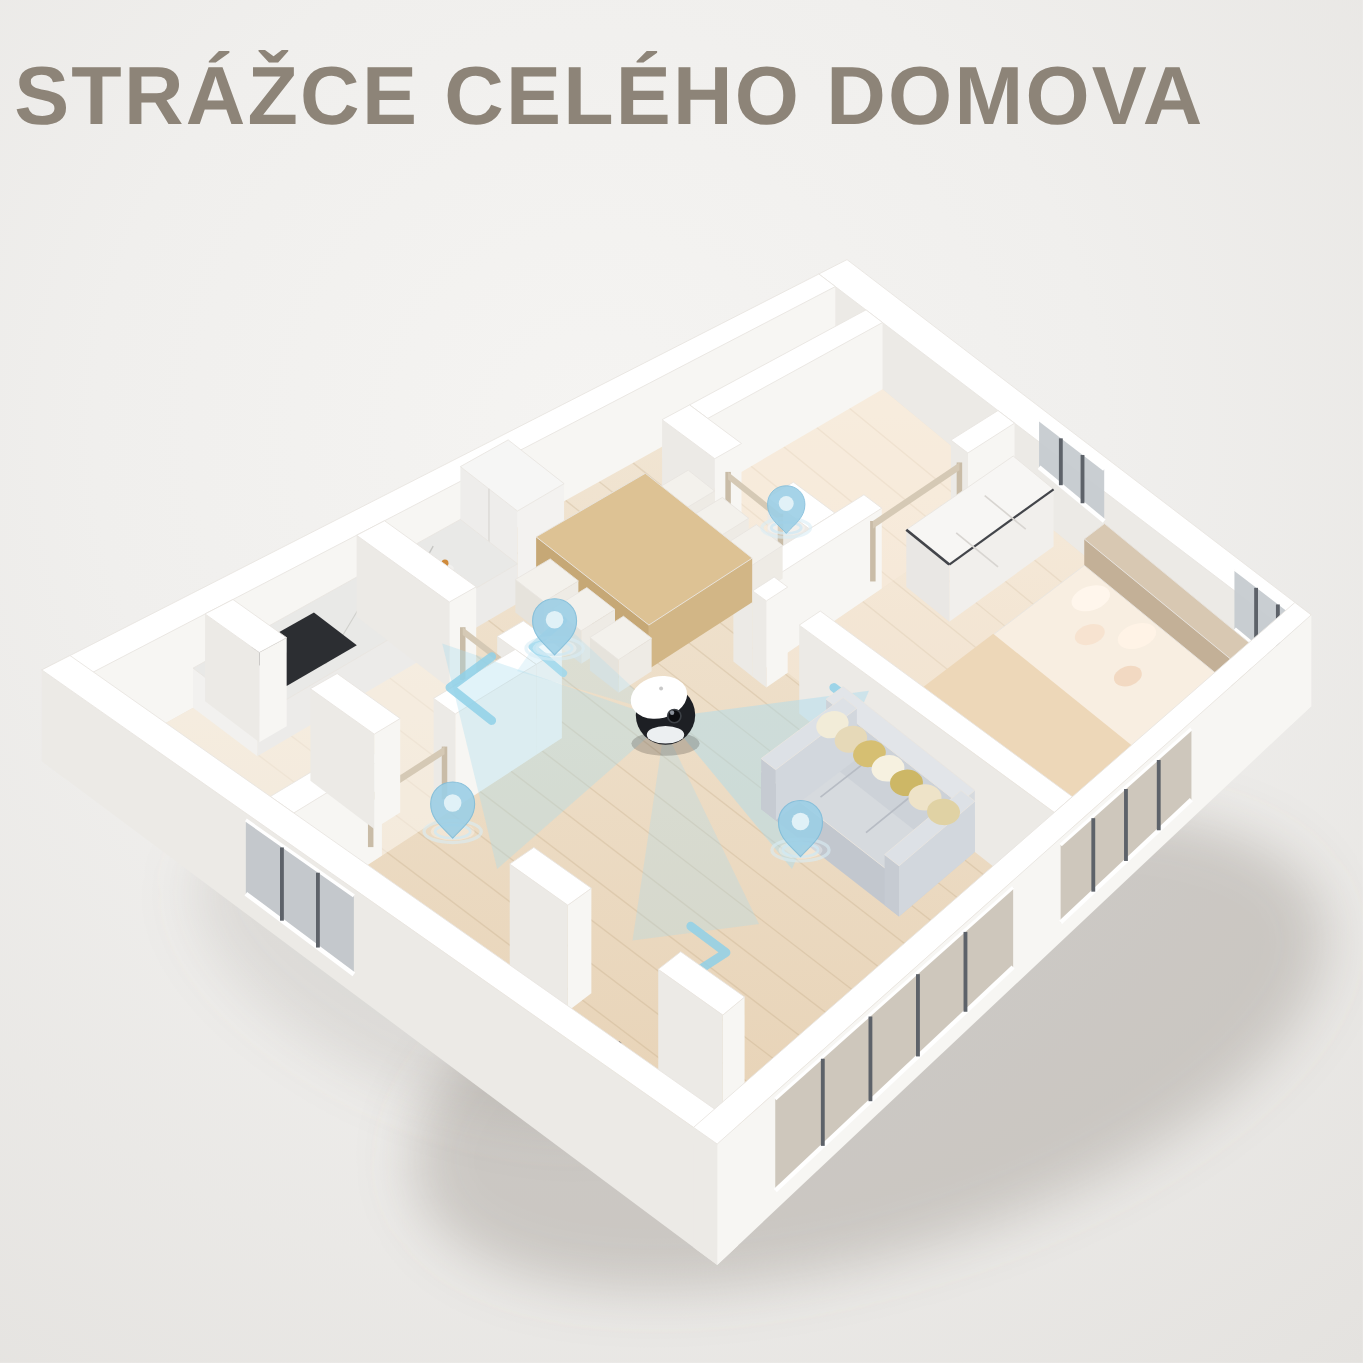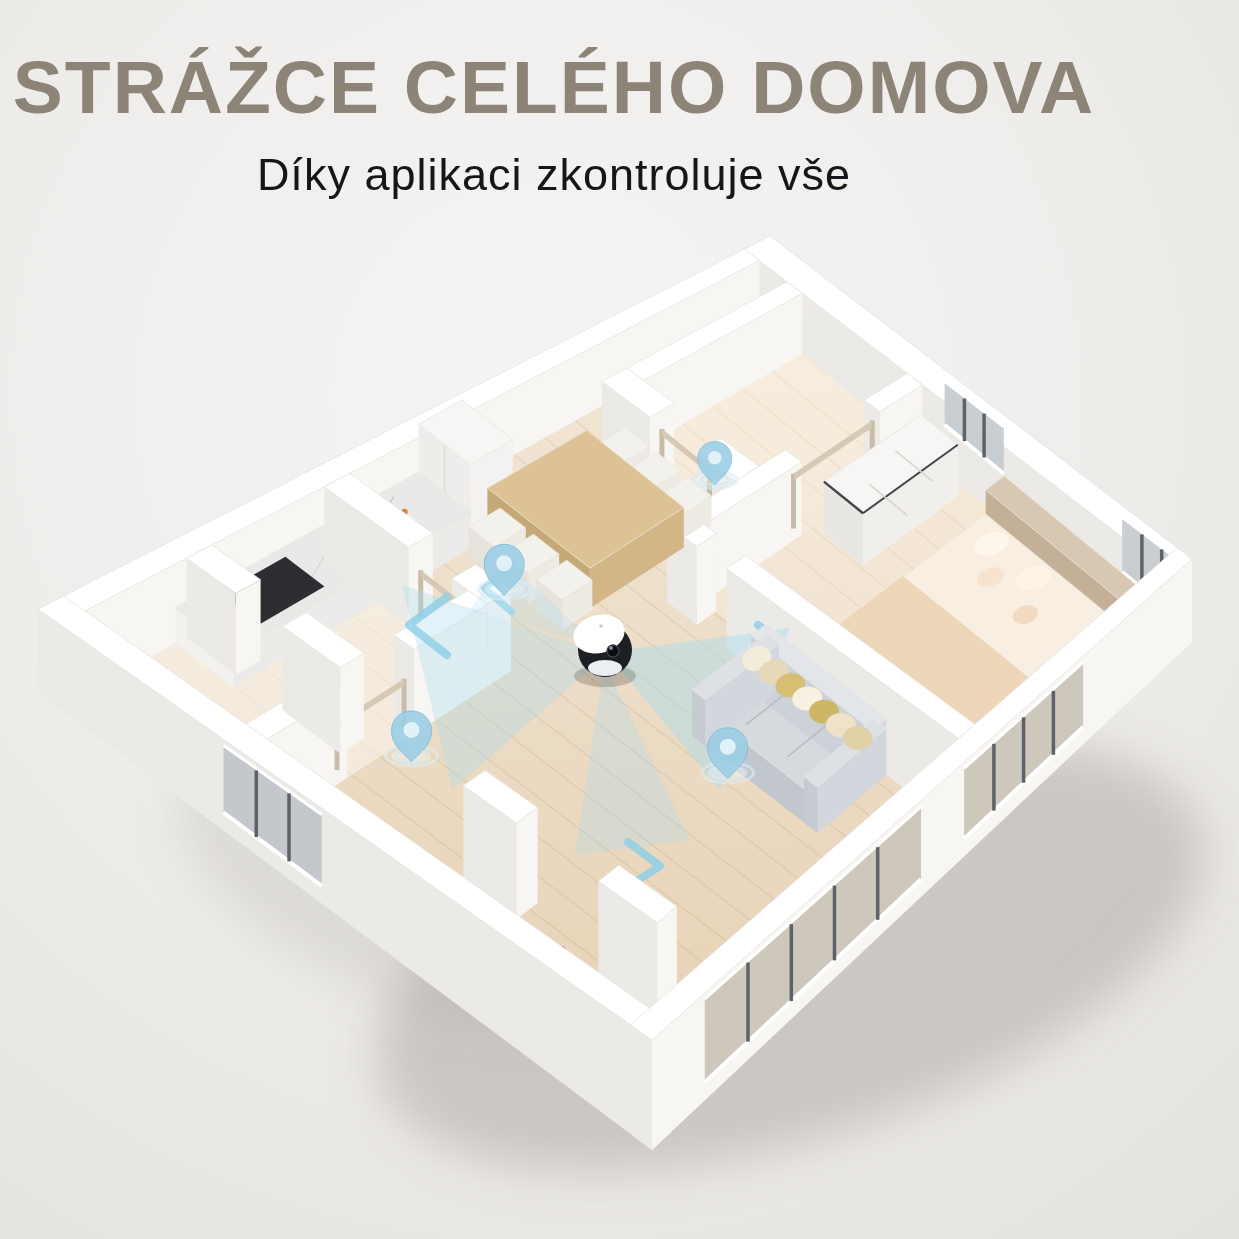--- a/index.html
+++ b/index.html
@@ -20,21 +20,20 @@
   }
   figure{margin:0;position:absolute;inset:0;z-index:1;}
   svg{display:block;}
 </style>
 </head>
 <body>
 
 <div class="page">
   <header>
     <h1 style="color: rgb(141, 132, 120);">STRÁŽCE CELÉHO DOMOVA</h1>
-    <p class="subtitle" style="color: rgb(21, 22, 26);">Díky aplikaci zkontroluje vše</p>
   </header>
 
   <figure>
     <svg id="scene" width="1239" height="1239" viewBox="0 0 1239 1239">
       <defs>
         <filter id="soft" x="-60%" y="-60%" width="220%" height="220%">
           <feGaussianBlur stdDeviation="24"></feGaussianBlur>
         </filter>
         <linearGradient id="wood" x1="0" y1="0" x2="0" y2="1">
           <stop offset="0" stop-color="#f2e7d6"></stop>

